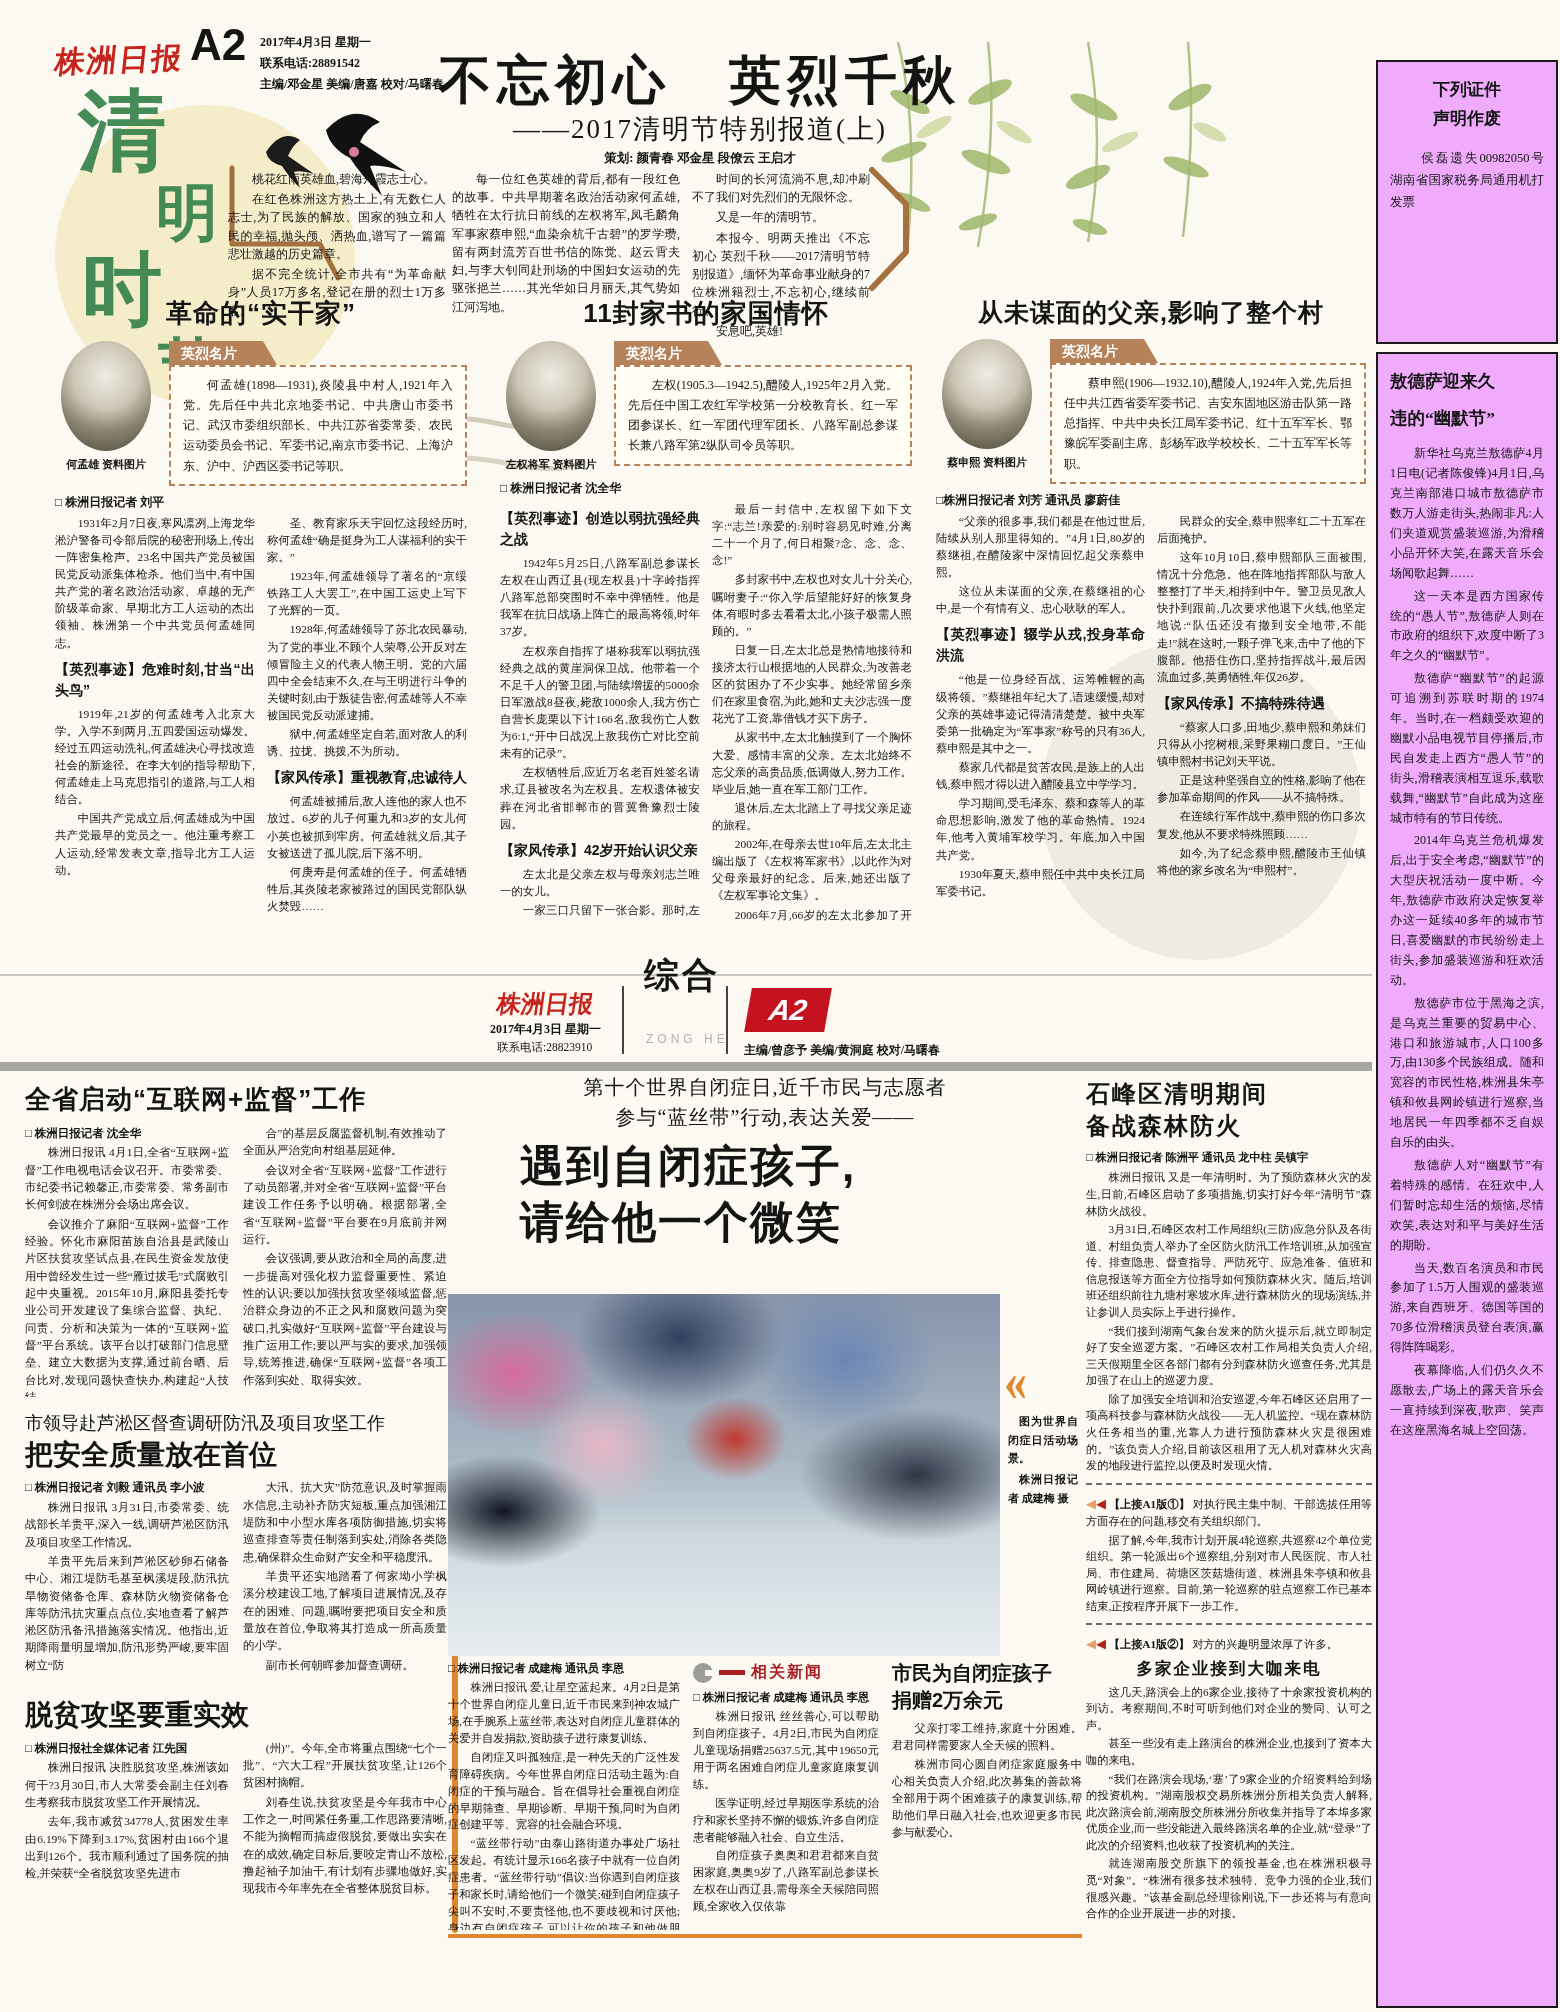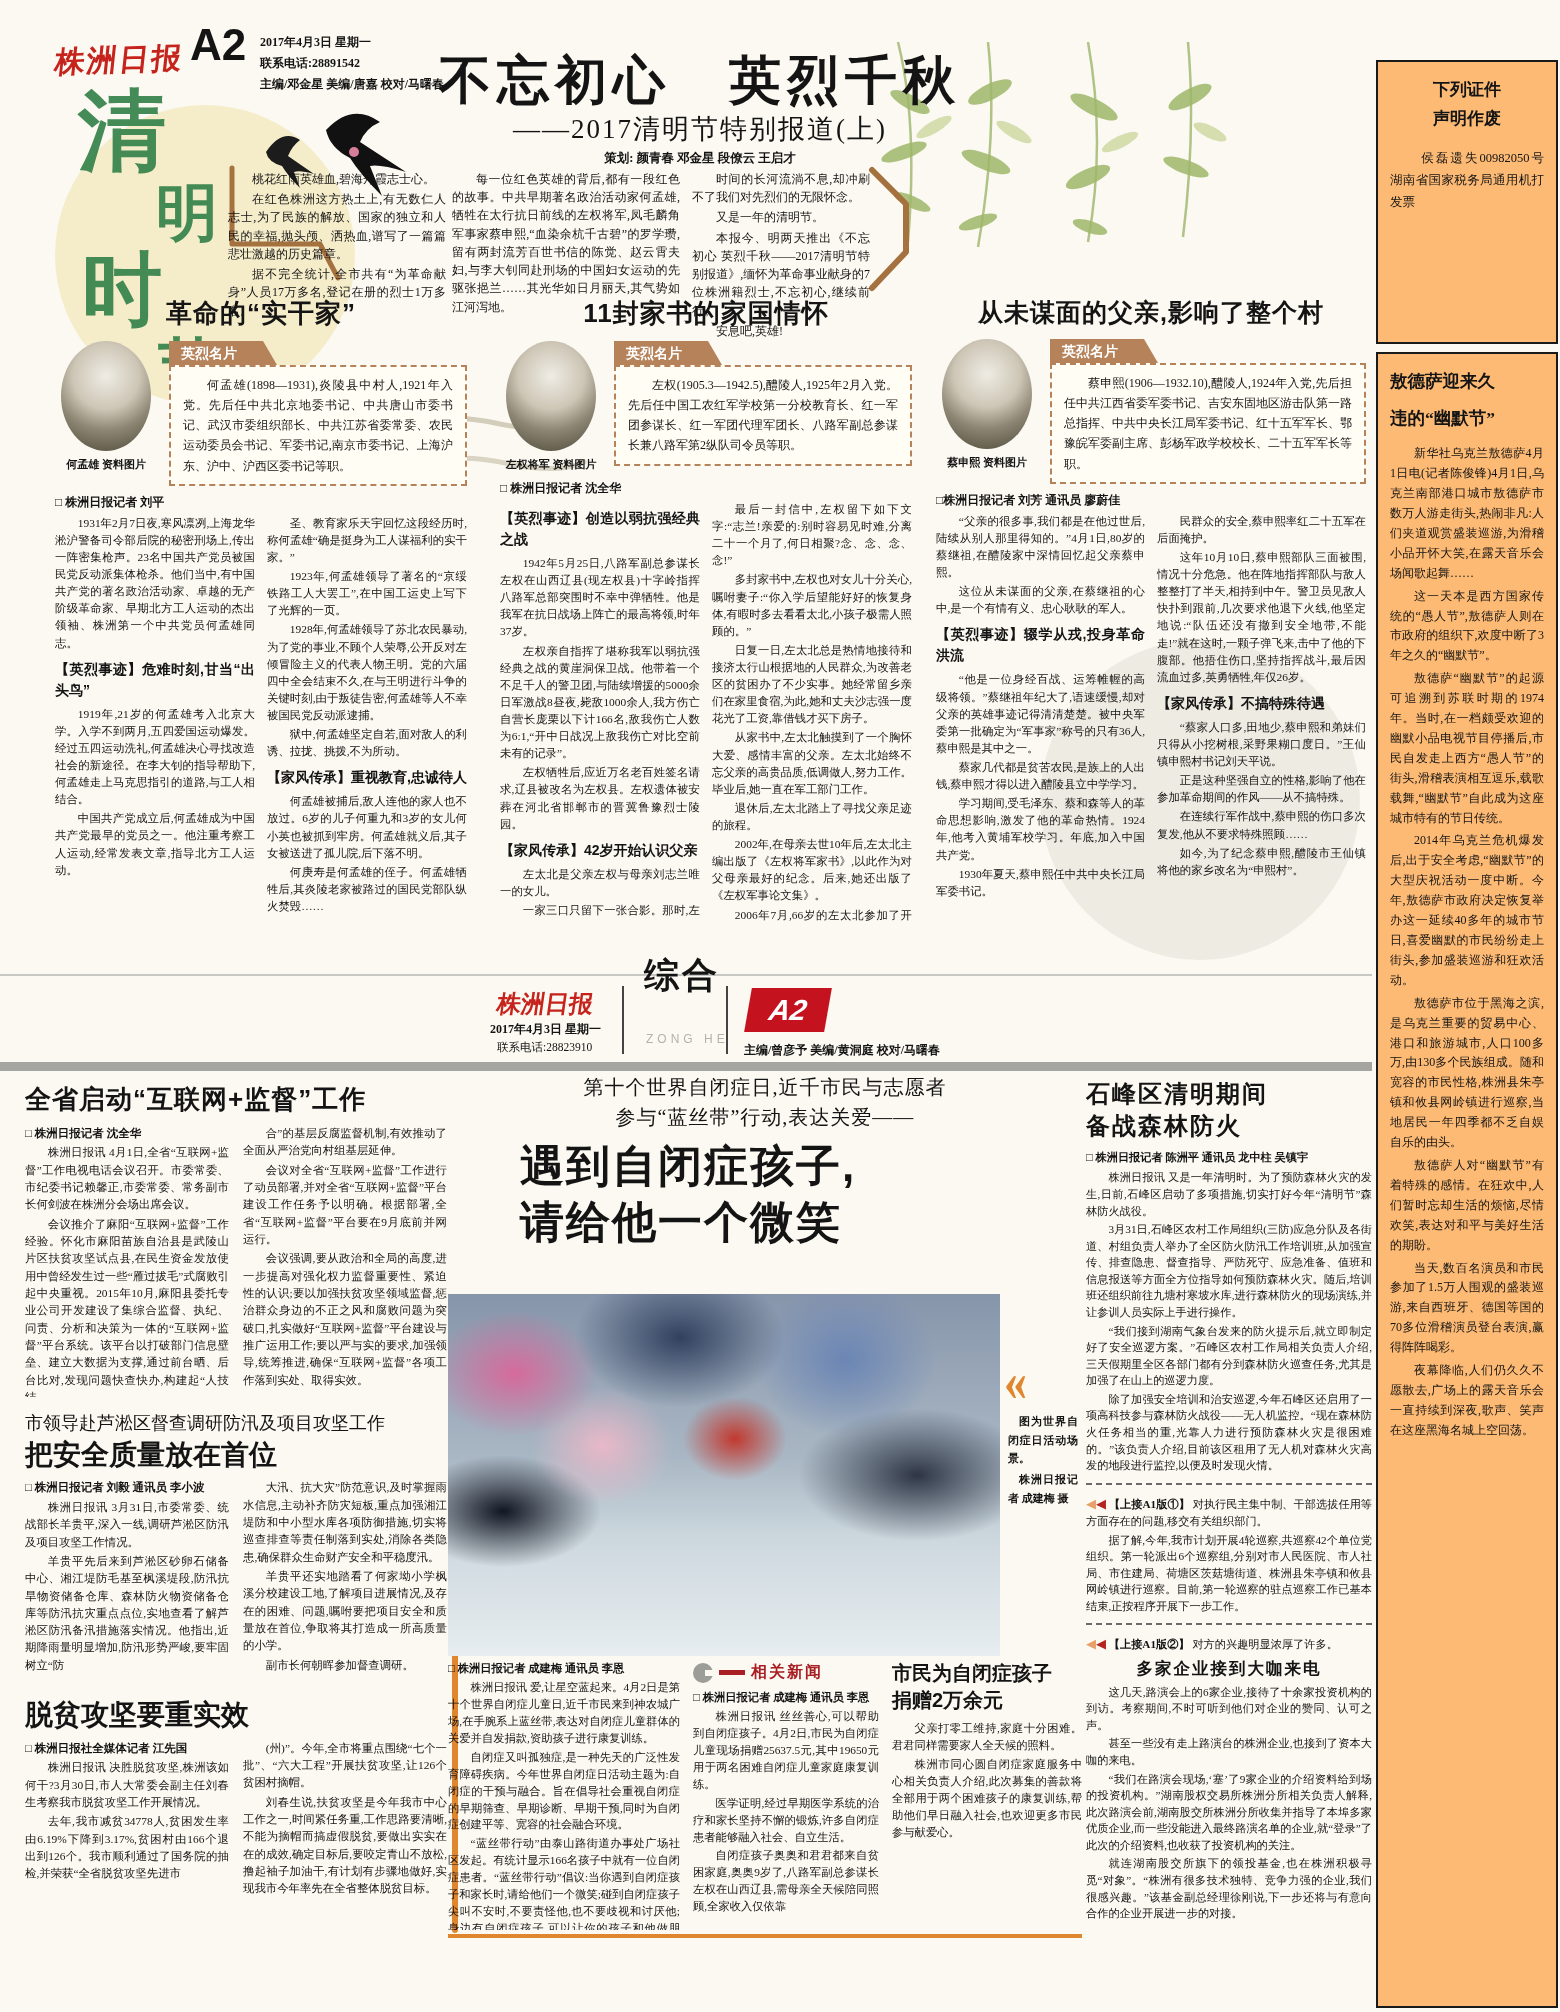--- a/index.html
+++ b/index.html
@@ -40,21 +40,21 @@
   .nc-tab{width:96px;height:24px;background:#b5825a;color:#fff;font-size:14px;font-weight:700;
           line-height:24px;padding-left:12px;clip-path:polygon(0 0,calc(100% - 14px) 0,100% 100%,0 100%);}
   .nc-box{border:2px dashed #b5825a;background:#fffdf4;padding:8px 12px;font-size:12px;line-height:1.68;}
   .nc-box p{margin:0;}
   .hero-byline{font-size:12px;font-weight:700;margin:8px 0 4px;}
   .hero-body{display:flex;gap:12px;height:420px;overflow:hidden;}
   .hero-body > div{flex:1;}
   .hero-body p{font-size:11.4px;line-height:1.5;}
   .hero-body p.sub{font-weight:700;font-size:14px;text-indent:0;margin:7px 0 5px;font-family:"Liberation Sans","DejaVu Sans",sans-serif;}
   
-  .sb-box{position:absolute;left:1376px;width:182px;border:2px solid #1a1a1a;background:#fdba74;
+  .sb-box{position:absolute;left:1376px;width:182px;border:2px solid #1a1a1a;background:#f0abfc;
           padding:14px 12px;box-sizing:border-box;}
   #sb1{top:60px;height:284px;}
   #sb1 .sb-title{font-size:17px;font-weight:700;text-align:center;line-height:1.7;}
   #sb1 .sb-body p{font-size:12.5px;line-height:1.75;margin-top:14px;text-indent:2.5em;}
   #sb2{top:352px;height:1656px;overflow:hidden;}
   #sb2 .sb-title{font-size:17.5px;font-weight:700;line-height:1.55;margin-bottom:10px;}
   #sb2 p{font-size:12px;line-height:1.66;margin-bottom:3px;}
   
   #rule-thin{left:0;top:974px;width:1372px;height:2px;background:#c7c7c3;}
   #rule-thick{left:0;top:1062px;width:1372px;height:9px;background:#a5a5a2;}

